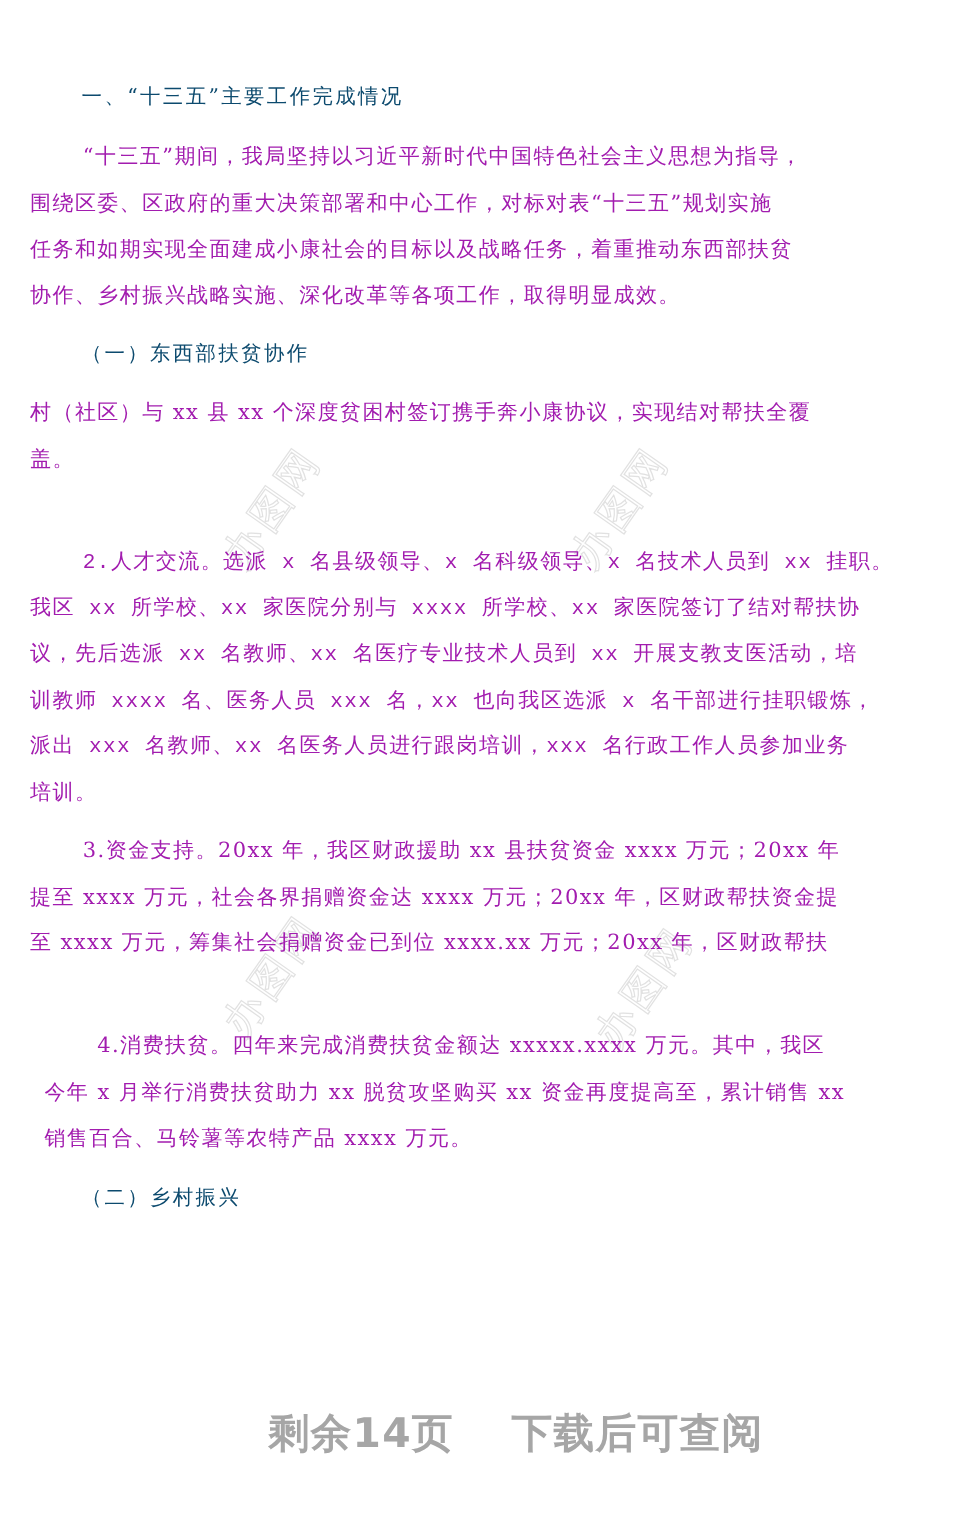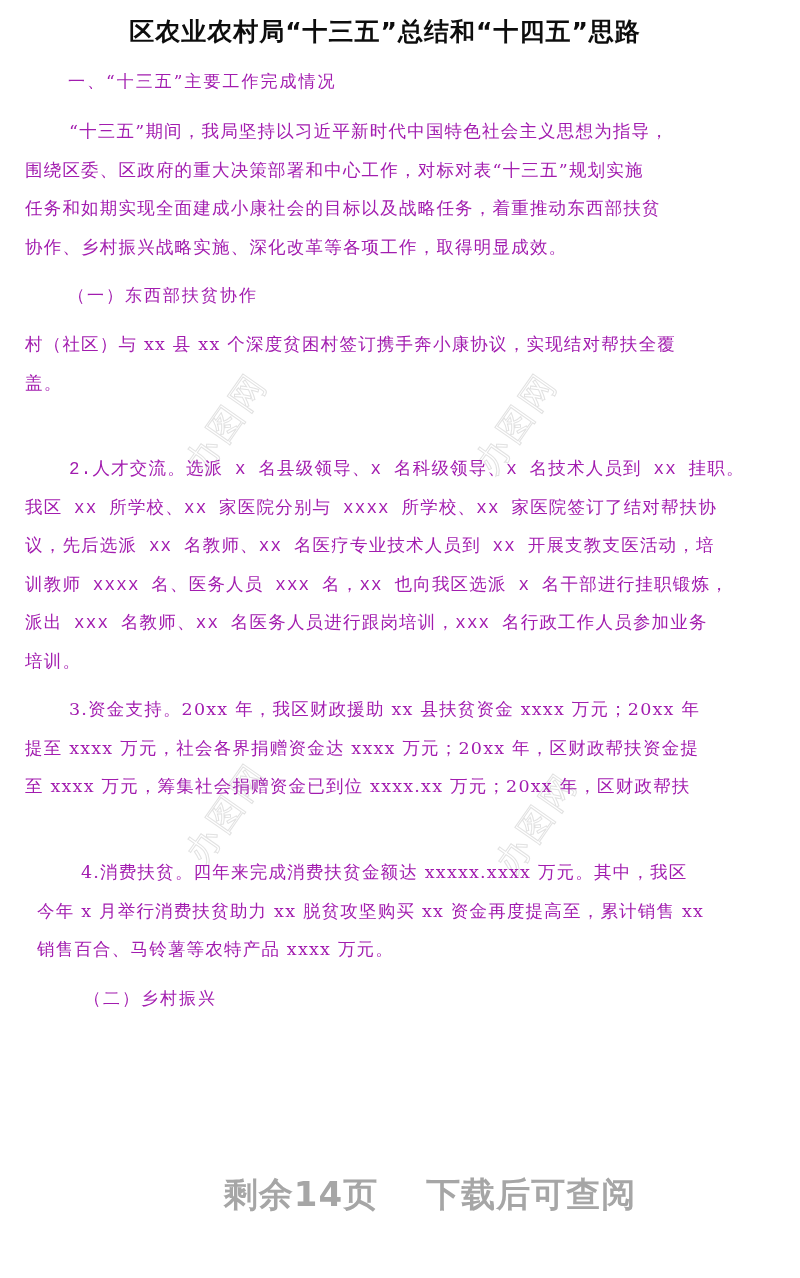--- a/index.html
+++ b/index.html
@@ -32,21 +32,21 @@
     font-size: 25px;
     letter-spacing: 1px;
     line-height: 40px;
     color: #0d0d0d;
   }
   .heading {
     position: absolute;
     font-size: 17px;
     line-height: 26px;
     letter-spacing: 2px;
-    color: #a21caf;
+    color: #0c4a6e;
   }
   .para {
     position: absolute;
     left: 25px;
     width: 722px;
     font-size: 17.5px;
     line-height: 38.5px;
     letter-spacing: 1.2px;
     text-align: justify;
     text-indent: 44px;
@@ -87,21 +87,20 @@
 </head>
 <body>
 
 <div class="page">
 
   <div class="watermark" style="left:170px; top:400px;"><span class="outline">办图网</span></div>
   <div class="watermark" style="left:460px; top:400px;"><span class="outline">办图网</span></div>
   <div class="watermark" style="left:170px; top:790px;"><span class="outline">办图网</span></div>
   <div class="watermark" style="left:480px; top:800px;"><span class="outline">办图网</span></div>
 
-  <div class="doc-title">区农业农村局“十三五”总结和“十四五”思路</div>
 
   <div class="heading" style="left:68px; top:68px;">一、“十三五”主要工作完成情况</div>
 
   <div class="para" style="top:112px;">
     <span class="line first">“十三五”期间，我局坚持以习近平新时代中国特色社会主义思想为指导，</span>
     <span class="line">围绕区委、区政府的重大决策部署和中心工作，对标对表“十三五”规划实施</span>
     <span class="line">任务和如期实现全面建成小康社会的目标以及战略任务，着重推动东西部扶贫</span>
     <span class="line">协作、乡村振兴战略实施、深化改革等各项工作，取得明显成效。</span>
   </div>
 
@@ -126,19 +125,19 @@
     <span class="line">提至 xxxx 万元，社会各界捐赠资金达 xxxx 万元；20xx 年，区财政帮扶资金提</span>
     <span class="line">至 xxxx 万元，筹集社会捐赠资金已到位 xxxx.xx 万元；20xx 年，区财政帮扶</span>
   </div>
 
   <div class="para" style="top:853px;margin-left:12px;">
     <span class="line first">4.消费扶贫。四年来完成消费扶贫金额达 xxxxx.xxxx 万元。其中，我区</span>
     <span class="line">今年 x 月举行消费扶贫助力 xx 脱贫攻坚购买 xx 资金再度提高至，累计销售 xx</span>
     <span class="line">销售百合、马铃薯等农特产品 xxxx 万元。</span>
   </div>
 
-  <div class="heading" style="left:84px; top:985px;">（二）乡村振兴</div>
+  <div class="heading" style="left:68px; top:985px;">（二）乡村振兴</div>
 
   <div class="footer-banner">
     <span>剩余14页</span><span class="gap"></span><span>下载后可查阅</span>
   </div>
 
 </div>
 
 </body></html>

